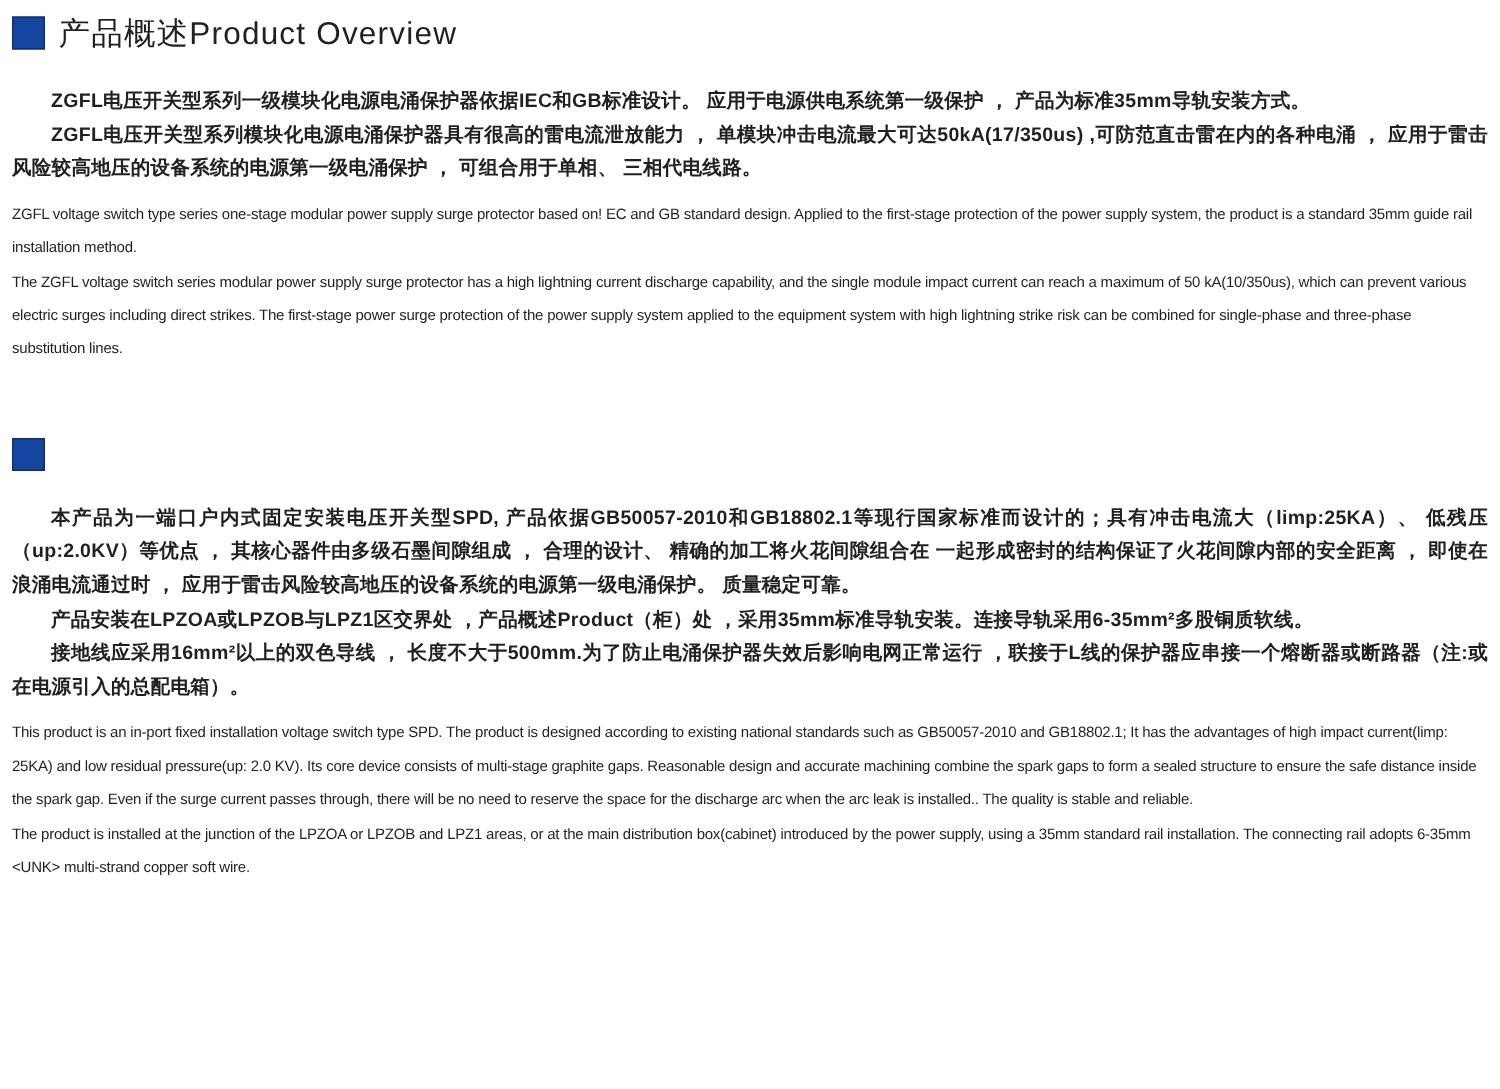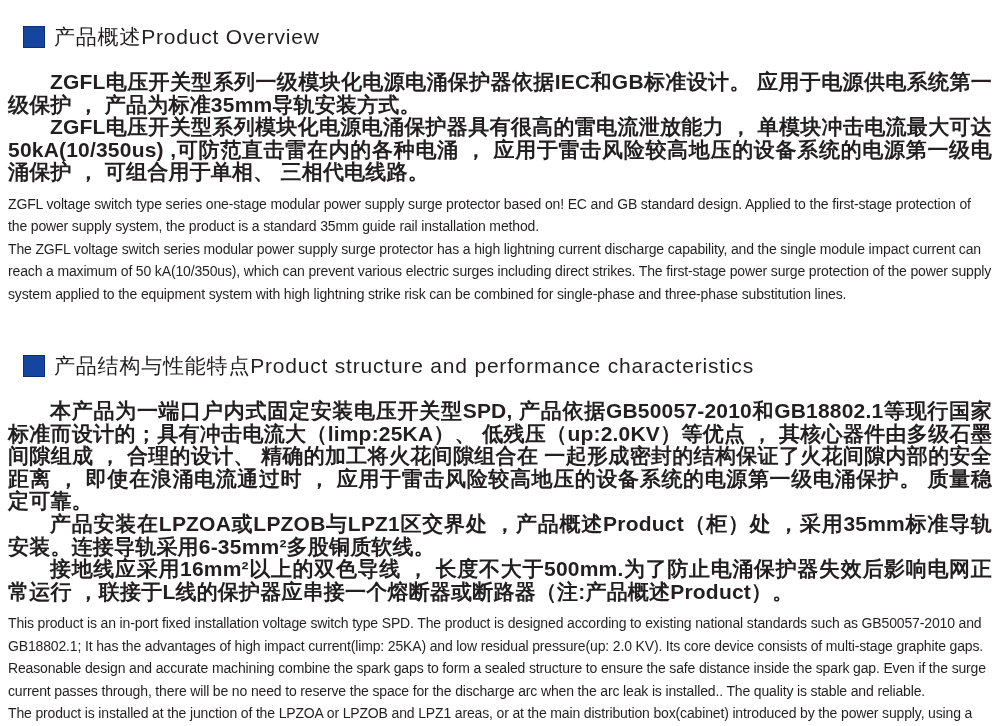--- a/index.html
+++ b/index.html
@@ -16,21 +16,21 @@
   }
   .page {
     box-sizing: border-box;
     width: 1000px;
     height: 726px;
     padding: 8px 8px 0 8px;
   }
   .section-heading {
     display: flex;
     align-items: center;
-    margin: 15px;
+    margin: 0;
   }
   .heading-bullet {
     width: 20px;
     height: 20px;
     background: #16459f;
     border: 1px solid #0e2f73;
     flex: 0 0 auto;
     margin-right: 9px;
   }
   .heading-text {
@@ -38,69 +38,68 @@
     font-weight: 500;
     letter-spacing: 0.8px;
     white-space: nowrap;
   }
   .cn-block {
     margin-top: 20px;
   }
   .cn-block p {
     margin: 0;
     text-indent: 2em;
-    font-size: 21px;
+    font-size: 13px;
     line-height: 22.6px;
     font-weight: bold;
     letter-spacing: 0.2px;
     text-align: justify;
   }
   .en-block {
     margin-top: 9px;
   }
   .en-block p {
     margin: 0;
-    font-size: 14px;
+    font-size: 10px;
     line-height: 22.4px;
     letter-spacing: -0.15px;
     text-align: left;
   }
   .section-2 {
     margin-top: 47px;
   }
 </style>
 </head>
 <body>
 
 <div class="page">
 
   <div class="section section-1">
     <div class="section-heading">
       <span class="heading-bullet"></span>
       <span class="heading-text">产品概述Product Overview</span>
     </div>
     <div class="cn-block">
       <p>ZGFL电压开关型系列一级模块化电源电涌保护器依据IEC和GB标准设计。 应用于电源供电系统第一级保护 ， 产品为标准35mm导轨安装方式。</p>
-      <p>ZGFL电压开关型系列模块化电源电涌保护器具有很高的雷电流泄放能力 ， 单模块冲击电流最大可达50kA(10/350us) ,可防范直击雷在内的各种电涌 ， 应用于雷击风险较高地压的设备系统的电源第一级电涌保护 ， 可组合用于单相、 三相代电线路。</p>
+      <p>ZGFL电压开关型系列模块化电源电涌保护器具有很高的雷电流泄放能力 ， 单模块冲击电流最大可达50kA(17/350us) ,可防范直击雷在内的各种电涌 ， 应用于雷击风险较高地压的设备系统的电源第一级电涌保护 ， 可组合用于单相、 三相代电线路。</p>
     </div>
     <div class="en-block">
       <p>ZGFL voltage switch type series one-stage modular power supply surge protector based on! EC and GB standard design. Applied to the first-stage protection of the power supply system, the product is a standard 35mm guide rail installation method.</p>
       <p>The ZGFL voltage switch series modular power supply surge protector has a high lightning current discharge capability, and the single module impact current can reach a maximum of 50 kA(10/350us), which can prevent various electric surges including direct strikes. The first-stage power surge protection of the power supply system applied to the equipment system with high lightning strike risk can be combined for single-phase and three-phase substitution lines.</p>
     </div>
   </div>
 
   <div class="section section-2">
     <div class="section-heading">
       <span class="heading-bullet"></span>
-      <span class="heading-text">产品结构与性能特点Product structure and performance characteristics</span>
     </div>
     <div class="cn-block">
       <p>本产品为一端口户内式固定安装电压开关型SPD, 产品依据GB50057-2010和GB18802.1等现行国家标准而设计的；具有冲击电流大（limp:25KA）、 低残压（up:2.0KV）等优点 ， 其核心器件由多级石墨间隙组成 ， 合理的设计、 精确的加工将火花间隙组合在 一起形成密封的结构保证了火花间隙内部的安全距离 ， 即使在浪涌电流通过时 ， 应用于雷击风险较高地压的设备系统的电源第一级电涌保护。 质量稳定可靠。</p>
       <p>产品安装在LPZOA或LPZOB与LPZ1区交界处 ，产品概述Product（柜）处 ，采用35mm标准导轨安装。连接导轨采用6-35mm²多股铜质软线。</p>
-      <p>接地线应采用16mm²以上的双色导线 ， 长度不大于500mm.为了防止电涌保护器失效后影响电网正常运行 ，联接于L线的保护器应串接一个熔断器或断路器（注:产品概述Product）。</p>
+      <p>接地线应采用16mm²以上的双色导线 ， 长度不大于500mm.为了防止电涌保护器失效后影响电网正常运行 ，联接于L线的保护器应串接一个熔断器或断路器（注:或在电源引入的总配电箱）。</p>
     </div>
     <div class="en-block">
       <p>This product is an in-port fixed installation voltage switch type SPD. The product is designed according to existing national standards such as GB50057-2010 and GB18802.1; It has the advantages of high impact current(limp: 25KA) and low residual pressure(up: 2.0 KV). Its core device consists of multi-stage graphite gaps. Reasonable design and accurate machining combine the spark gaps to form a sealed structure to ensure the safe distance inside the spark gap. Even if the surge current passes through, there will be no need to reserve the space for the discharge arc when the arc leak is installed.. The quality is stable and reliable.</p>
       <p>The product is installed at the junction of the LPZOA or LPZOB and LPZ1 areas, or at the main distribution box(cabinet) introduced by the power supply, using a 35mm standard rail installation. The connecting rail adopts 6-35mm &lt;UNK&gt; multi-strand copper soft wire.</p>
 
     </div>
   </div>
 
 </div>
 

